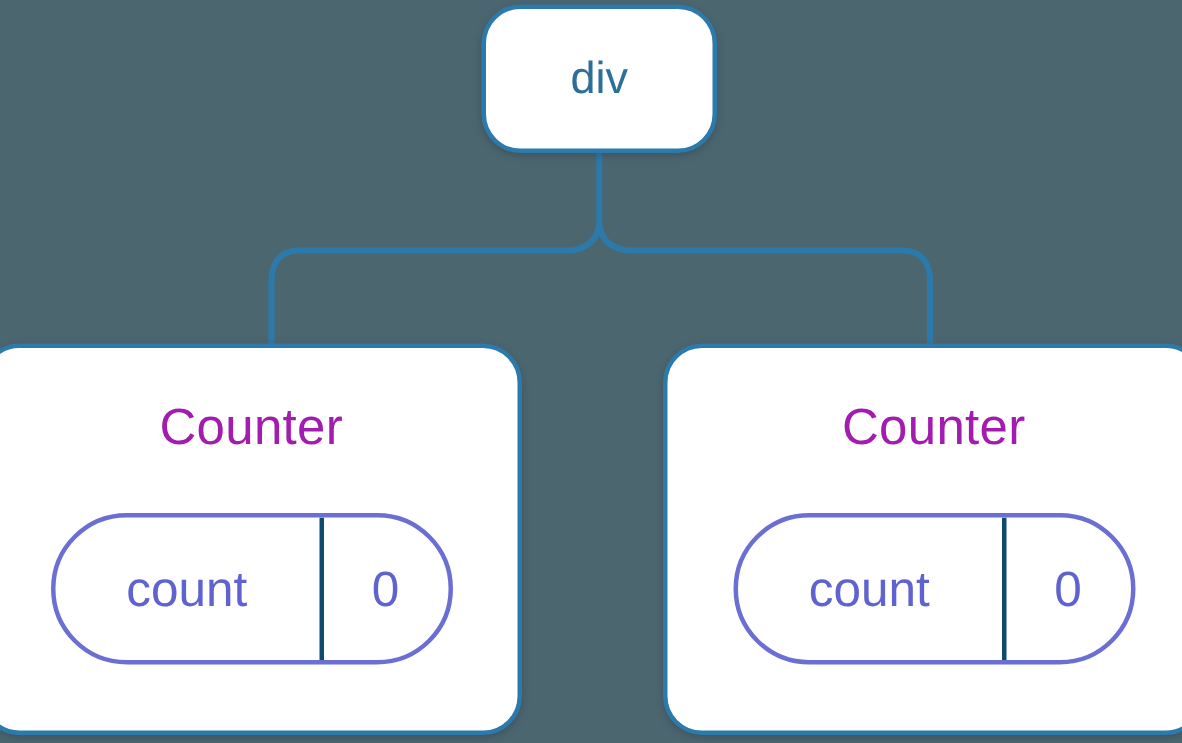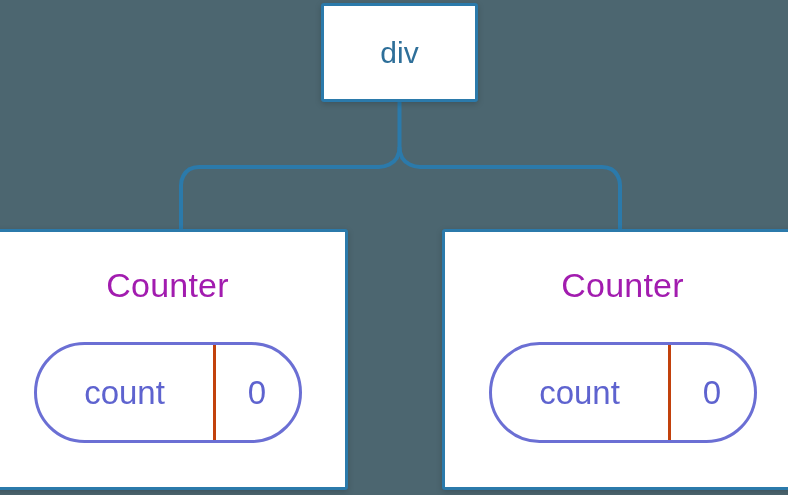--- a/index.html
+++ b/index.html
@@ -28,21 +28,21 @@
     height: 495px;
     z-index: 1;
   }
 
   
   .node {
     position: absolute;
     z-index: 2;
     background: #ffffff;
     border: 3px solid #2b7aab;
-    border-radius: 3px;
+    border-radius: 26px;
     box-sizing: border-box;
     box-shadow: 0 2px 6px rgba(0,0,0,0.18);
     display: flex;
     flex-direction: column;
     align-items: center;
   }
 
   
   #node-div {
     left: 321px;
@@ -88,21 +88,21 @@
     box-sizing: border-box;
     display: flex;
     align-items: stretch;
     overflow: hidden;
   }
   .pill-key {
     flex: 0 0 176px;
     display: flex;
     align-items: center;
     justify-content: center;
-    border-right: 3px solid #c2410c;
+    border-right: 3px solid #0c4a6e;
     font-size: 33px;
     color: #5e63cf;
   }
   .pill-value {
     flex: 1 1 auto;
     display: flex;
     align-items: center;
     justify-content: center;
     font-size: 33px;
     color: #5e63cf;

